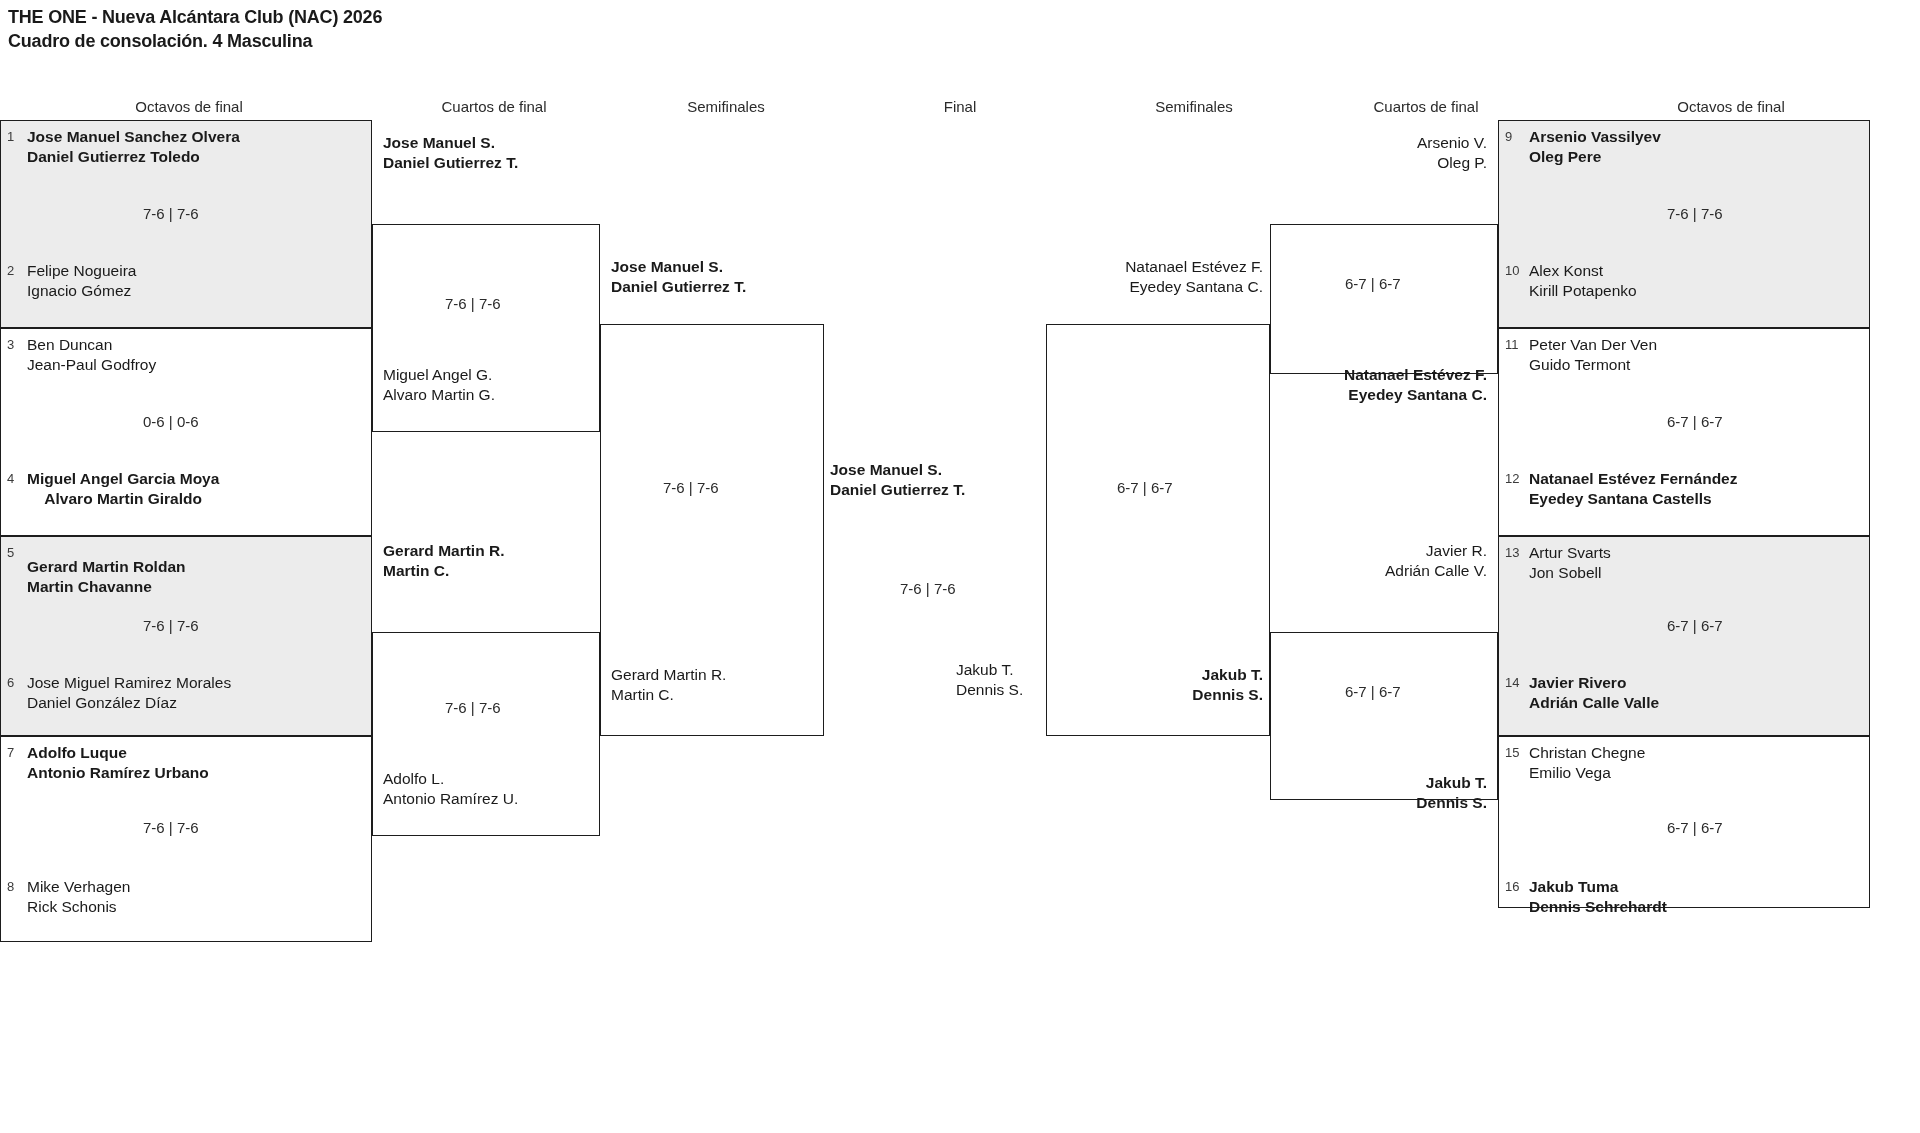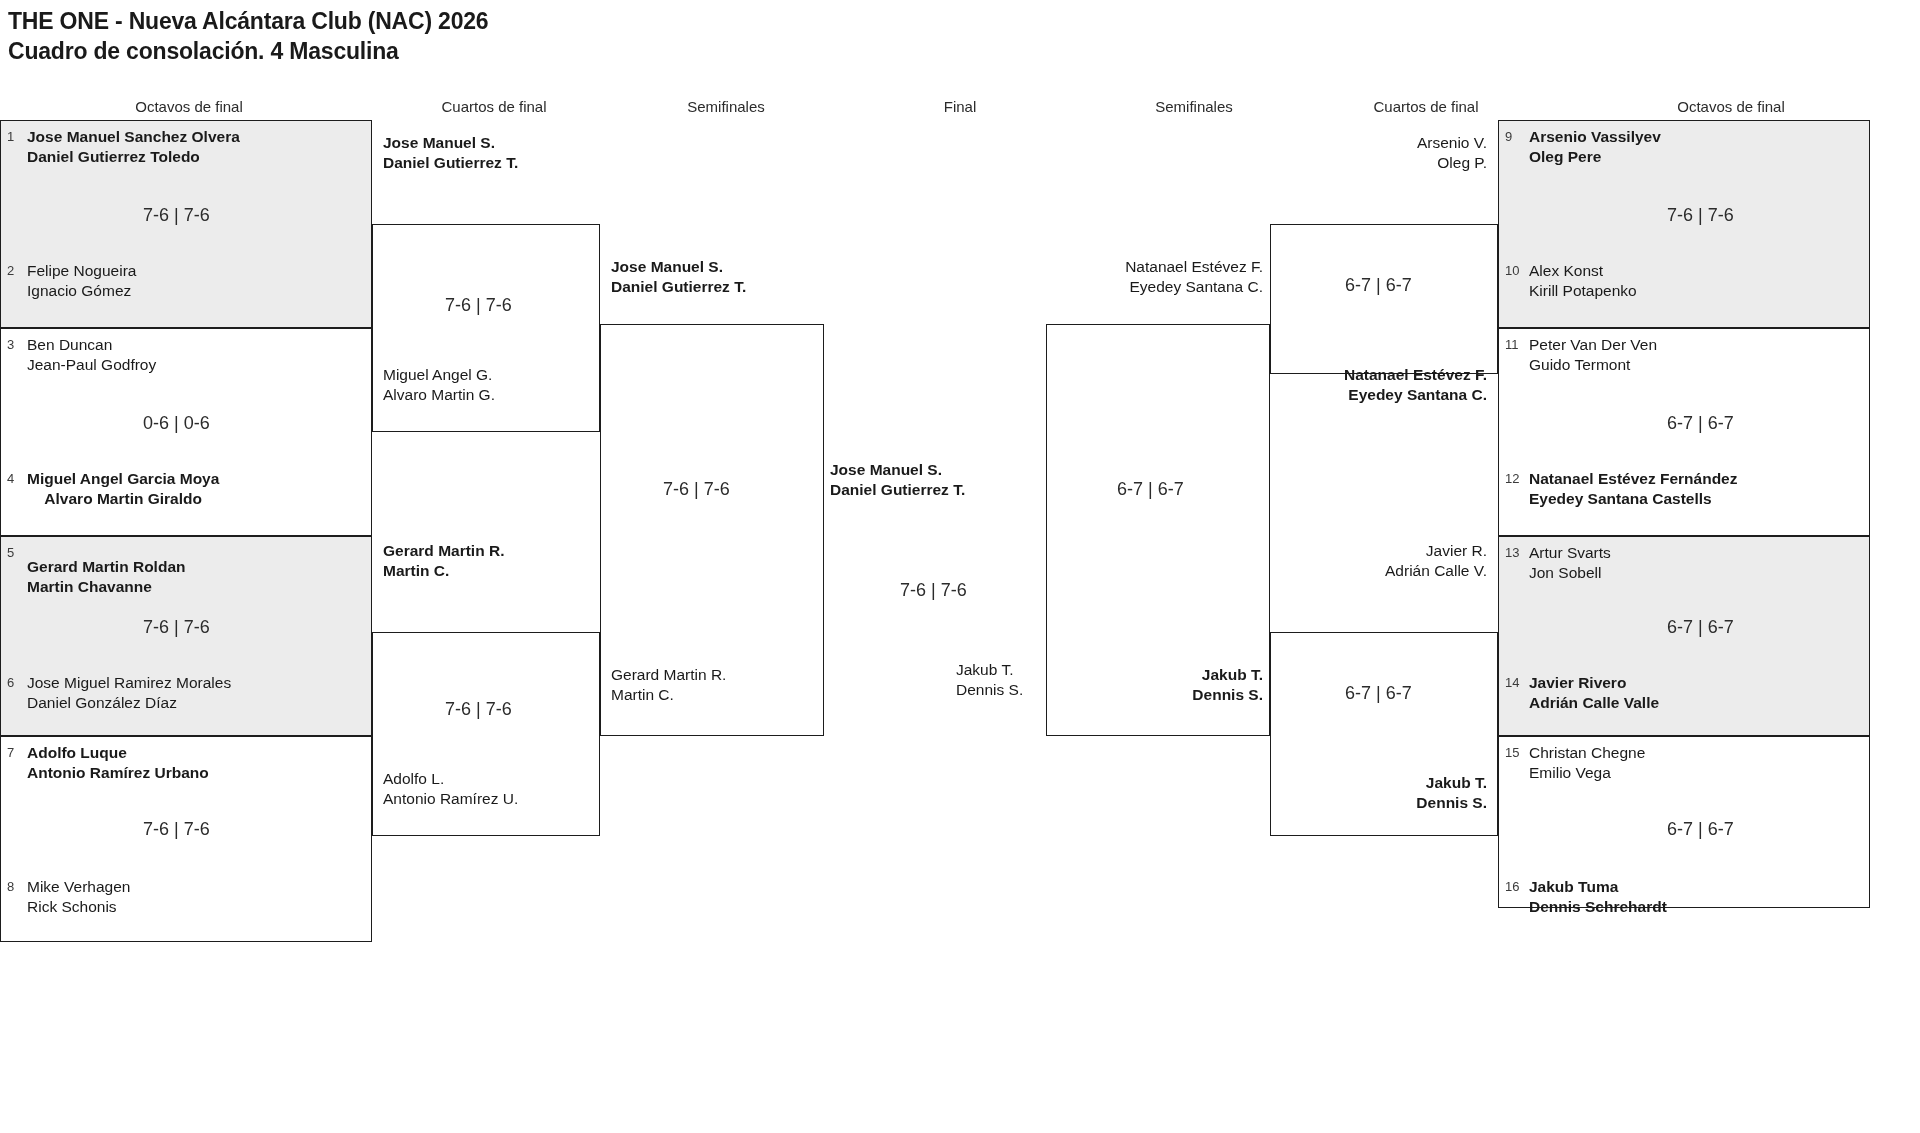--- a/index.html
+++ b/index.html
@@ -19,21 +19,21 @@
 
   
   #header {
     position: absolute;
     left: 0; top: 0;
     width: 1920px; height: 86px;
   }
   #title-block {
     position: absolute;
     left: 8px; top: 6px;
-    font-size: 23px;
+    font-size: 18px;
     font-weight: bold;
     line-height: 1.32;
     letter-spacing: -0.2px;
   }
   #title-line1, #title-line2 { display: block; white-space: pre; }
 
   
   #logo {
     position: absolute;
     right: 14px; top: 8px;
@@ -79,21 +79,21 @@
     position: absolute;
     font-size: 15.5px;
     line-height: 1.28;
     color: #1a1a1a;
     white-space: nowrap;
   }
   .players.bold { font-weight: bold; }
 
   .score {
     position: absolute;
-    font-size: 18px;
+    font-size: 15px;
     color: #2b2b2b;
     white-space: nowrap;
   }
 </style>
 </head>
 <body>
 
 <div id="root">
 
   <div id="header">
@@ -235,21 +235,21 @@
       <div>Arsenio V.</div>
       <div>Oleg P.</div>
     </div>
     <div class="score" style="left:74px; top:50px;">6-7 | 6-7</div>
     <div class="players bold" style="left:12px; top:140px; text-align:right; width:204px;">
       <div>Natanael Estévez F.</div>
       <div>Eyedey Santana C.</div>
     </div>
   </div>
 
-  <div class="box" style="left:1270px; top:632px; width:228px; height:204px;">
+  <div class="box" style="left:1270px; top:632px; width:228px; height:168px;">
     <div class="players" style="left:12px; top:-92px; text-align:right; width:204px;">
       <div>Javier R.</div>
       <div>Adrián Calle V.</div>
     </div>
     <div class="score" style="left:74px; top:50px;">6-7 | 6-7</div>
     <div class="players bold" style="left:12px; top:140px; text-align:right; width:204px;">
       <div>Jakub T.</div>
       <div>Dennis S.</div>
     </div>
   </div>

